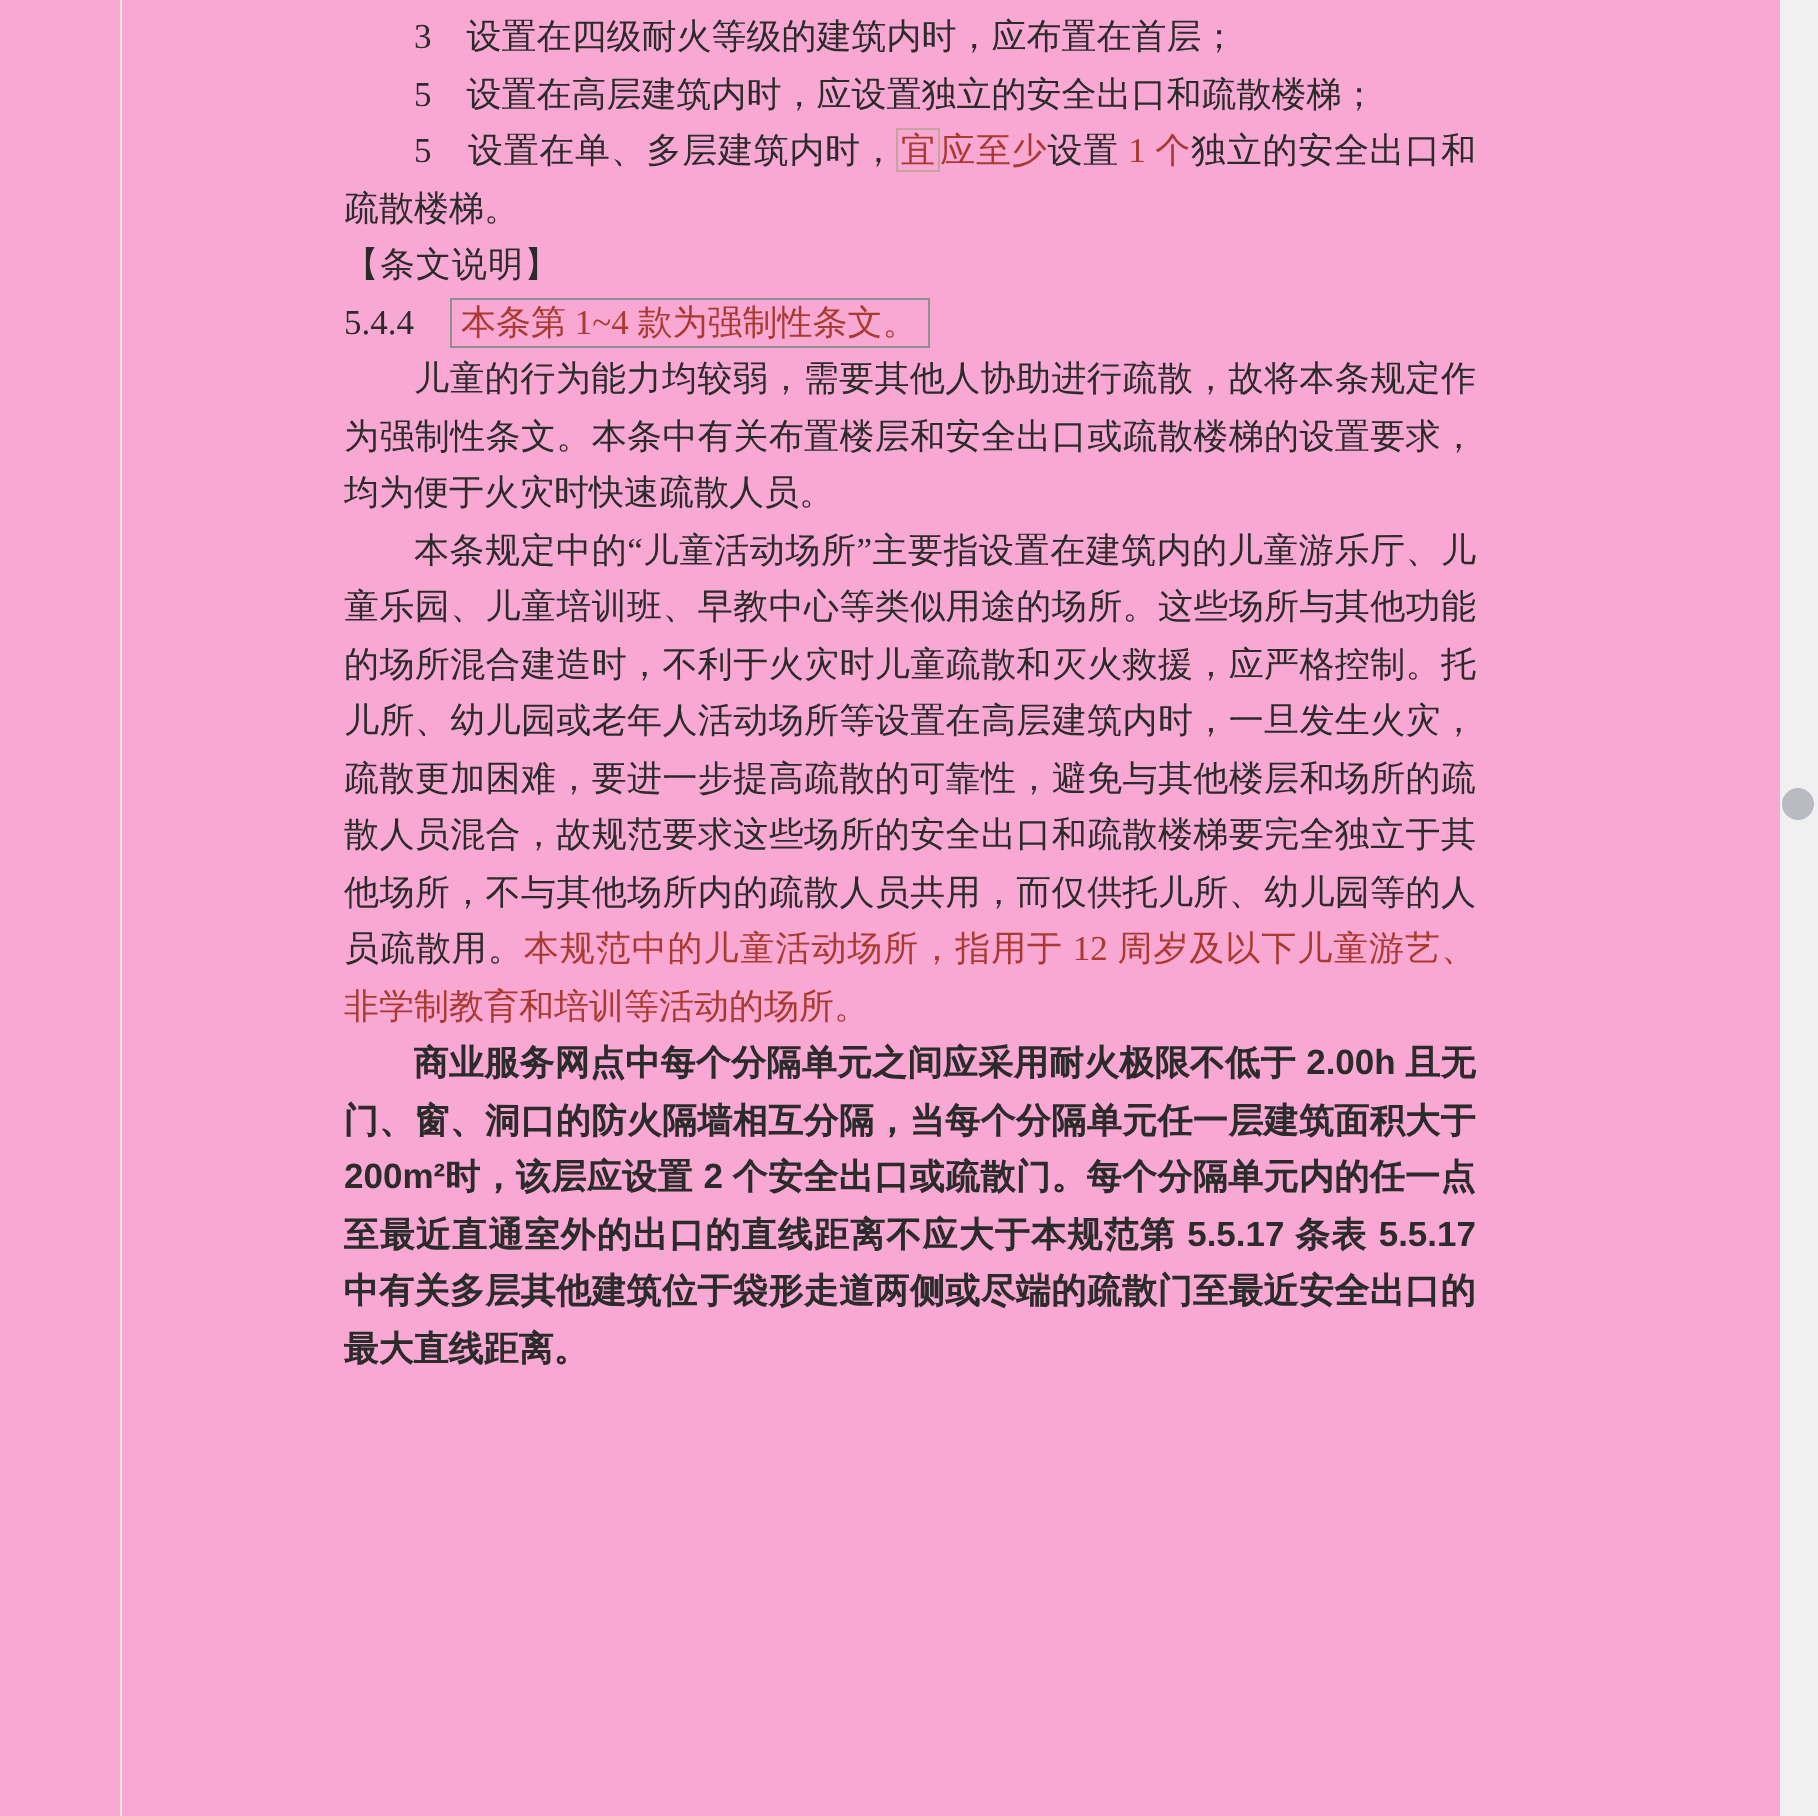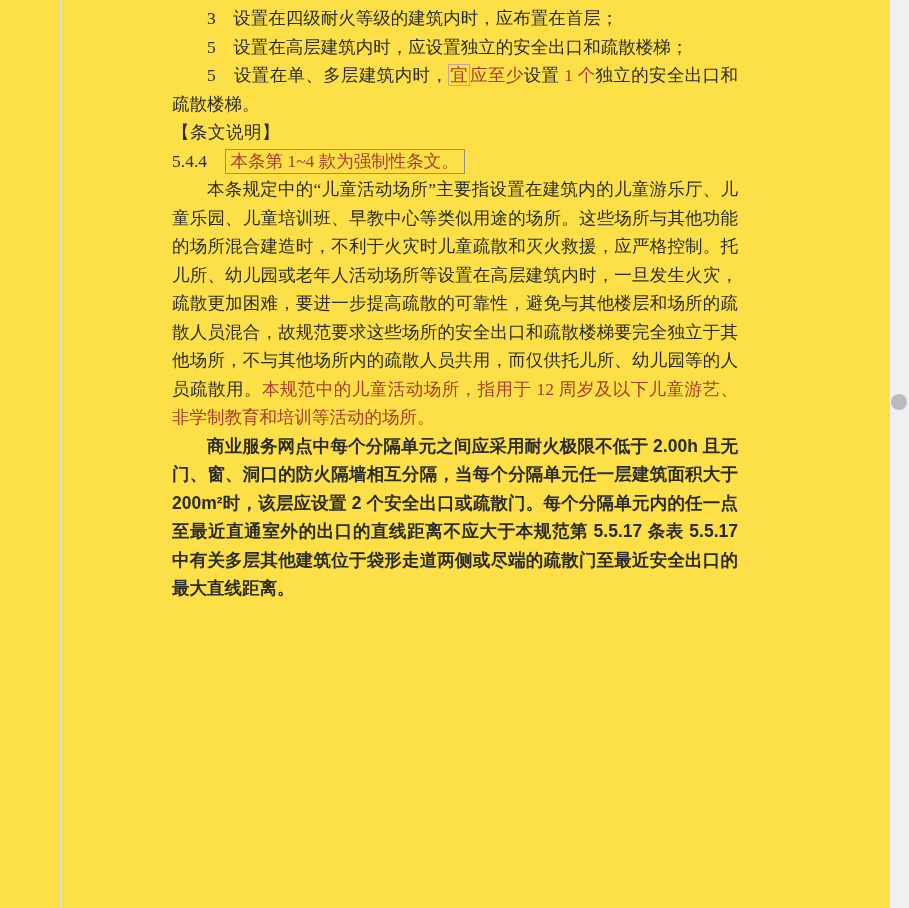--- a/index.html
+++ b/index.html
@@ -48,27 +48,28 @@
     padding:0 1px;
   }
   .seg-rbox{
     border:1px solid #8f8f8f;
     padding:1px 5px 2px 5px;
   }
 </style>
 </head>
 <body>
 
-<div class="screen" style="background: #fde047;">
+<div class="screen" style="background: #f9a8d4;">
   <div class="page-edge-line"></div>
   <div class="content" style="color: rgb(43, 43, 43);">
       <p class="para item"><span class="seg-k">3　设置在四级耐火等级的建筑内时，应布置在首层；</span></p>
       <p class="para item"><span class="seg-k">5　设置在高层建筑内时，应设置独立的安全出口和疏散楼梯；</span></p>
       <p class="para item"><span class="seg-k">5　设置在单、多层建筑内时，</span><span class="seg-rb" style="color: rgb(169, 58, 47);">宜</span><span class="seg-r" style="color: rgb(169, 58, 47); text-decoration-color: rgb(169, 58, 47);">应至少</span><span class="seg-k">设置 </span><span class="seg-r" style="color: rgb(169, 58, 47); text-decoration-color: rgb(169, 58, 47);">1 个</span><span class="seg-k">独立的安全出口和疏散楼梯。</span></p>
       <p class="para label"><span class="seg-k">【条文说明】</span></p>
       <p class="para sec"><span class="seg-k">5.4.4　</span><span class="seg-rbox" style="color: rgb(169, 58, 47);">本条第 1~4 款为强制性条文。</span></p>
+      <p class="para expl"><span class="seg-k">儿童的行为能力均较弱，需要其他人协助进行疏散，故将本条规定作为强制性条文。本条中有关布置楼层和安全出口或疏散楼梯的设置要求，均为便于火灾时快速疏散人员。</span></p>
       <p class="para expl"><span class="seg-k">本条规定中的“儿童活动场所”主要指设置在建筑内的儿童游乐厅、儿童乐园、儿童培训班、早教中心等类似用途的场所。这些场所与其他功能的场所混合建造时，不利于火灾时儿童疏散和灭火救援，应严格控制。托儿所、幼儿园或老年人活动场所等设置在高层建筑内时，一旦发生火灾，疏散更加困难，要进一步提高疏散的可靠性，避免与其他楼层和场所的疏散人员混合，故规范要求这些场所的安全出口和疏散楼梯要完全独立于其他场所，不与其他场所内的疏散人员共用，而仅供托儿所、幼儿园等的人员疏散用。</span><span class="seg-r" style="color: rgb(169, 58, 47); text-decoration-color: rgb(169, 58, 47);">本规范中的儿童活动场所，指用于 12 周岁及以下儿童游艺、非学制教育和培训等活动的场所。</span></p>
       <p class="para norm indent"><span class="seg-k">商业服务网点中每个分隔单元之间应采用耐火极限不低于 2.00h 且无门、窗、洞口的防火隔墙相互分隔，当每个分隔单元任一层建筑面积大于 200m²时，该层应设置 2 个安全出口或疏散门。每个分隔单元内的任一点至最近直通室外的出口的直线距离不应大于本规范第 5.5.17 条表 5.5.17 中有关多层其他建筑位于袋形走道两侧或尽端的疏散门至最近安全出口的最大直线距离。</span></p>
     </div>
   <div class="right-rail" style="background: rgb(240, 240, 241);">
     <div class="scroll-dot" style="background: rgb(184, 187, 194);"></div>
   </div>
 </div>
 
 </body></html>

